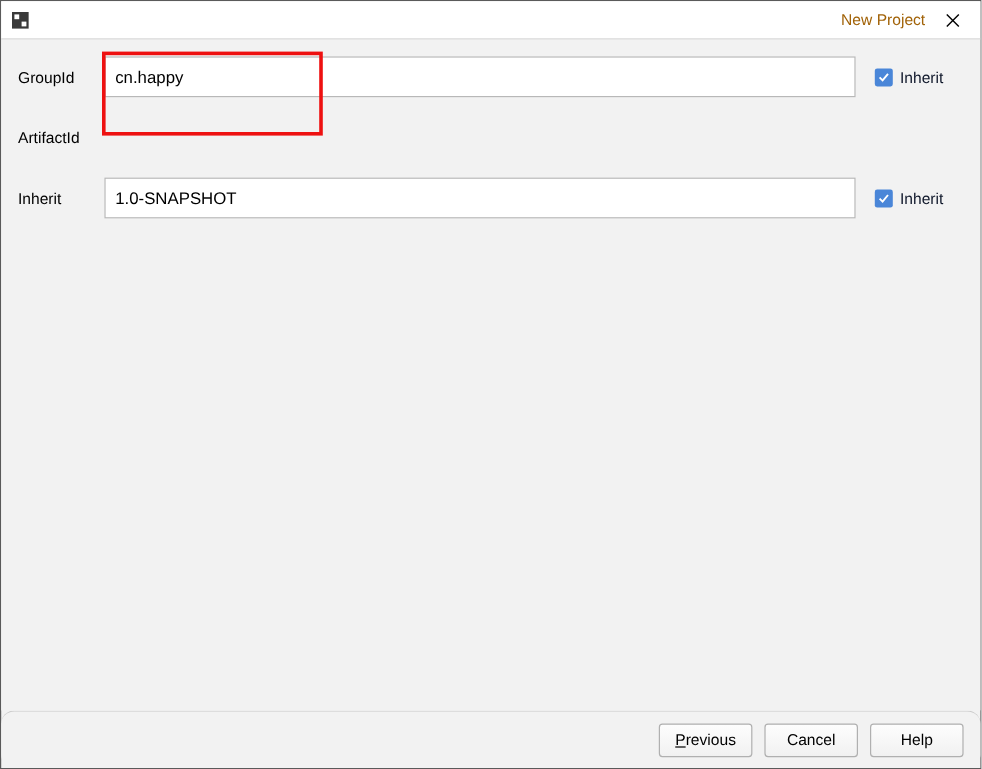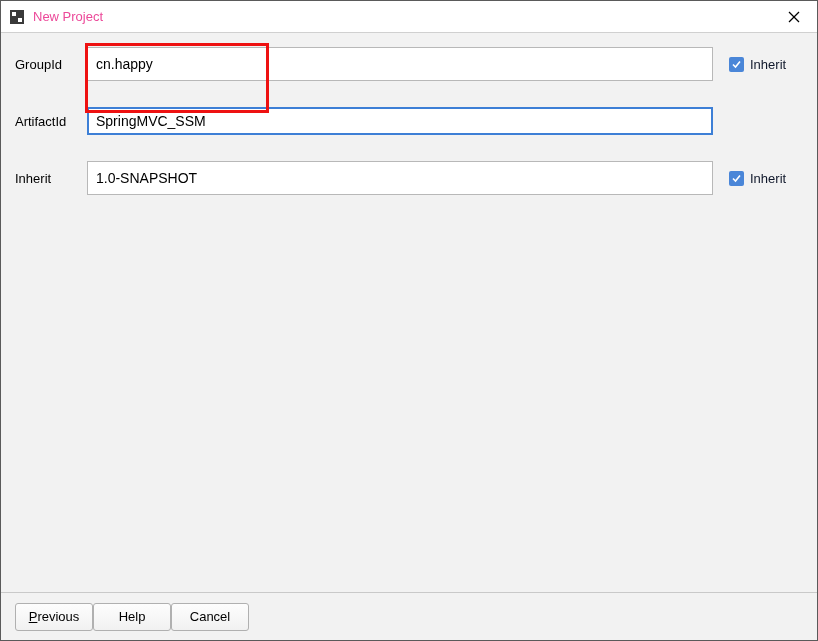--- a/index.html
+++ b/index.html
@@ -31,21 +31,22 @@
     width: 16px;
     height: 16px;
     margin-right: 8px;
     display: flex;
     align-items: center;
     justify-content: center;
   }
   .titlebar-title {
     flex: 1;
     font-size: 13px;
-    color: #ec4899;
+    color: #a16207;
+    text-align: right;
   }
   .titlebar-close {
     width: 46px;
     height: 32px;
     display: flex;
     align-items: center;
     justify-content: center;
     cursor: pointer;
   }
   .content {
@@ -106,21 +107,24 @@
     position: absolute;
     border: 3px solid #e11;
     pointer-events: none;
   }
   .footer {
     height: 48px;
     border-top: 1px solid #c9c9c9;
     background: #f2f2f2;
     display: flex;
     align-items: center;
+    justify-content: flex-end;
     padding: 0 14px;
+    gap: 10px;
+    border-radius: 11px;
   }
   .btn {
     height: 28px;
     min-width: 78px;
     border: 1px solid #b0b0b0;
     border-radius: 3px;
     background: linear-gradient(#fdfdfd,#f1f1f1);
     font-size: 13px;
     font-family: inherit;
     cursor: pointer;
@@ -178,21 +182,20 @@
           <svg width="11" height="11" viewBox="0 0 11 11">
               <polyline points="2,5.5 4.5,8 9,2.5" fill="none" stroke="#fff" stroke-width="1.6"></polyline>
             </svg>
         </div>
         <span class="inherit-label">Inherit</span>
       </div>
     </div>
 
     <div class="form-row">
       <div class="form-label">ArtifactId</div>
-      <input class="form-input focused" type="text" value="SpringMVC_SSM" style="">
       <div class="inherit-cell"></div>
     </div>
 
     <div class="form-row">
       <div class="form-label">Inherit</div>
       <input class="form-input" type="text" value="1.0-SNAPSHOT" style="">
       <div class="inherit-cell">
         <div class="chk">
           <svg width="11" height="11" viewBox="0 0 11 11">
               <polyline points="2,5.5 4.5,8 9,2.5" fill="none" stroke="#fff" stroke-width="1.6"></polyline>
@@ -201,17 +204,17 @@
         <span class="inherit-label">Inherit</span>
       </div>
     </div>
 
     <div class="highlight-box" style="left:84px; top:10px; width:184px; height:70px;"></div>
 
   </div>
 
   <div class="footer">
     <button class="btn"><span class="uline">P</span><span>revious</span></button>
+    <button class="btn">Cancel</button>
     <button class="btn">Help</button>
-    <button class="btn">Cancel</button>
   </div>
 
 </div>
 
 </body></html>

